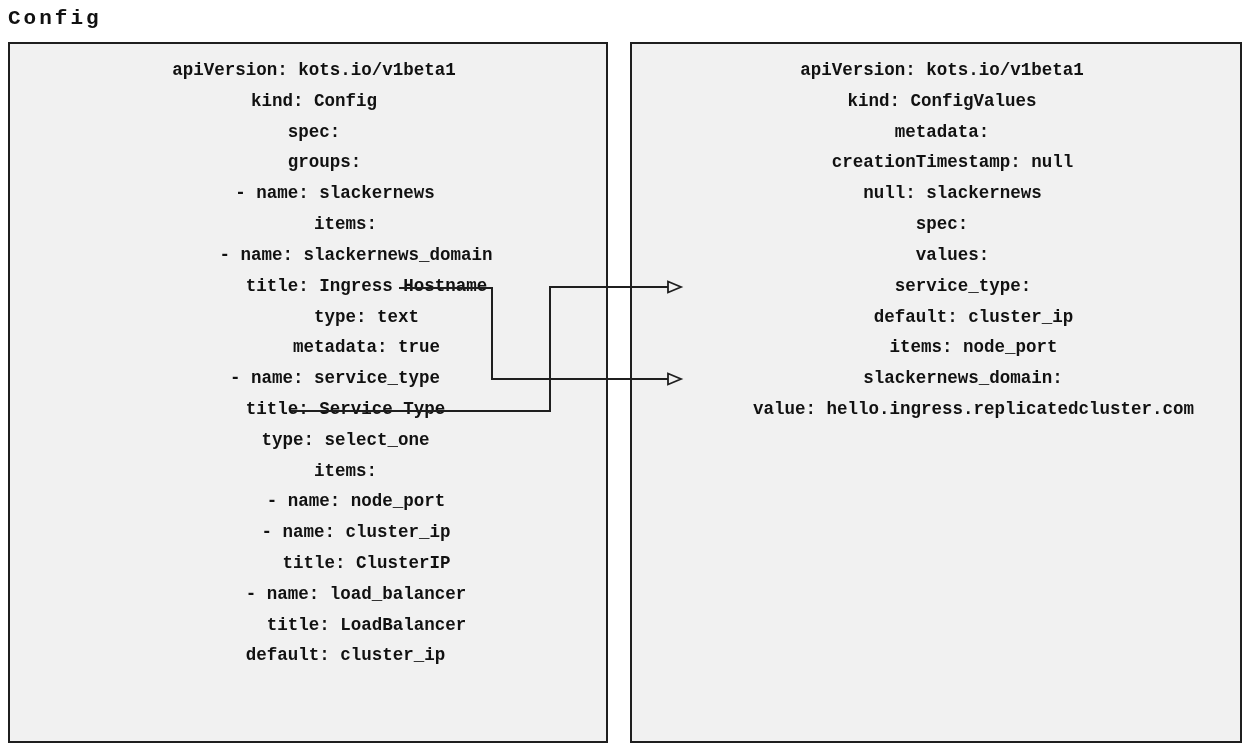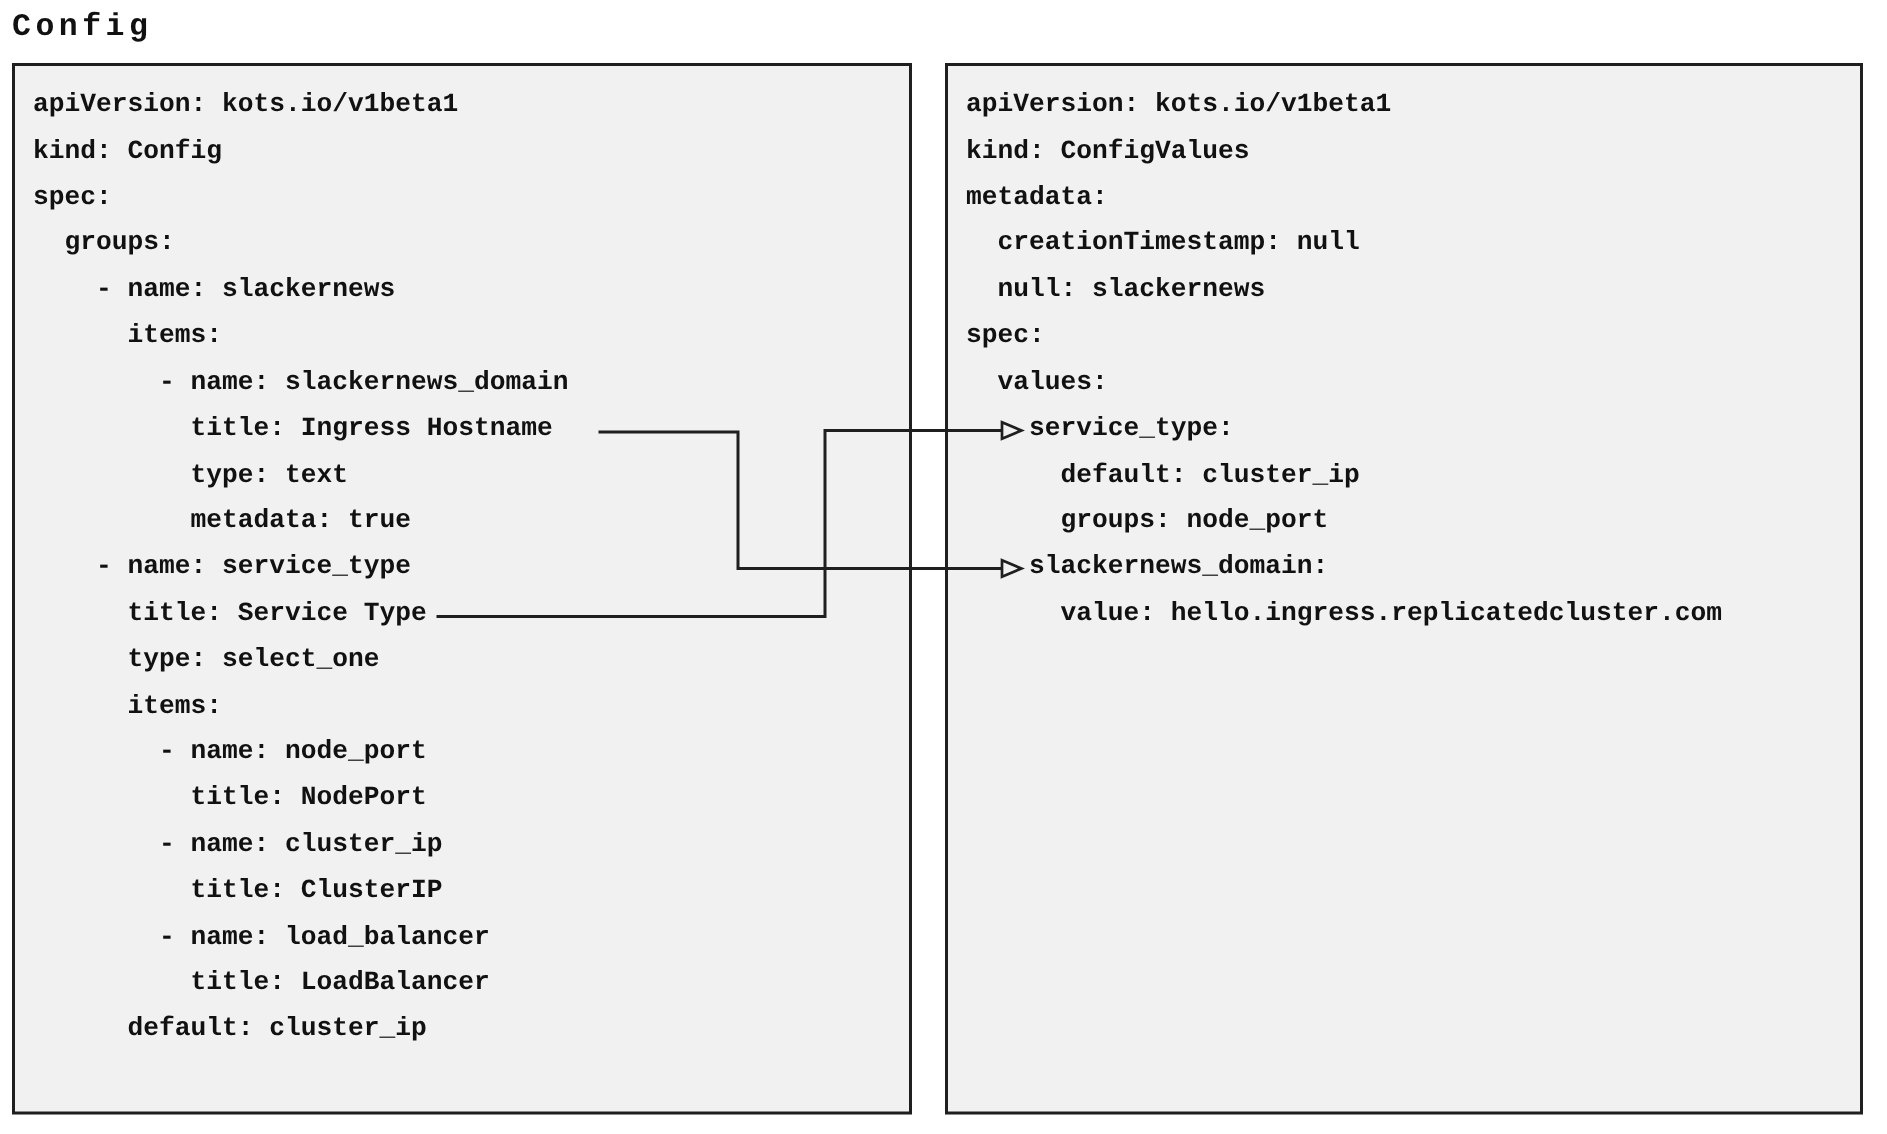--- a/index.html
+++ b/index.html
@@ -40,20 +40,21 @@
   .box-left  { left: 8px;   width: 600px; }
   .box-right { left: 630px; width: 612px; }
   .code-line {
     font-family: "Liberation Mono", "DejaVu Sans Mono", monospace;
     font-weight: bold;
     font-size: 17.5px;
     line-height: 30.82px;
     height: 30.82px;
     white-space: pre;
     color: #111111;
+    text-align: center;
   }
   .connector-overlay {
     position: absolute;
     left: 0;
     top: 0;
     width: 1258px;
     height: 756px;
     pointer-events: none;
   }
   .connector-path {
@@ -85,39 +86,38 @@
     <div class="code-line">      items:</div>
     <div class="code-line">        - name: slackernews_domain</div>
     <div class="code-line">          title: Ingress Hostname</div>
     <div class="code-line">          type: text</div>
     <div class="code-line">          metadata: true</div>
     <div class="code-line">    - name: service_type</div>
     <div class="code-line">      title: Service Type</div>
     <div class="code-line">      type: select_one</div>
     <div class="code-line">      items:</div>
     <div class="code-line">        - name: node_port</div>
-    <div class="code-line">          title: NodePort</div>
     <div class="code-line">        - name: cluster_ip</div>
     <div class="code-line">          title: ClusterIP</div>
     <div class="code-line">        - name: load_balancer</div>
     <div class="code-line">          title: LoadBalancer</div>
     <div class="code-line">      default: cluster_ip</div>
   </div>
 
   <div class="code-box box-right">
     <div class="code-line">apiVersion: kots.io/v1beta1</div>
     <div class="code-line">kind: ConfigValues</div>
     <div class="code-line">metadata:</div>
     <div class="code-line">  creationTimestamp: null</div>
     <div class="code-line">  null: slackernews</div>
     <div class="code-line">spec:</div>
     <div class="code-line">  values:</div>
     <div class="code-line">    service_type:</div>
     <div class="code-line">      default: cluster_ip</div>
-    <div class="code-line">      groups: node_port</div>
+    <div class="code-line">      items: node_port</div>
     <div class="code-line">    slackernews_domain:</div>
     <div class="code-line">      value: hello.ingress.replicatedcluster.com</div>
   </div>
 
   <svg class="connector-overlay" width="1258" height="756" viewBox="0 0 1258 756" xmlns="http://www.w3.org/2000/svg">
 
     <path class="connector-path" d="M 399 288 H 492 V 379 H 668"></path>
     <polygon class="connector-arrowhead" points="668,373.5 681,379 668,384.5"></polygon>
 
     <path class="connector-path" d="M 291 411 H 550 V 287 H 668"></path>

